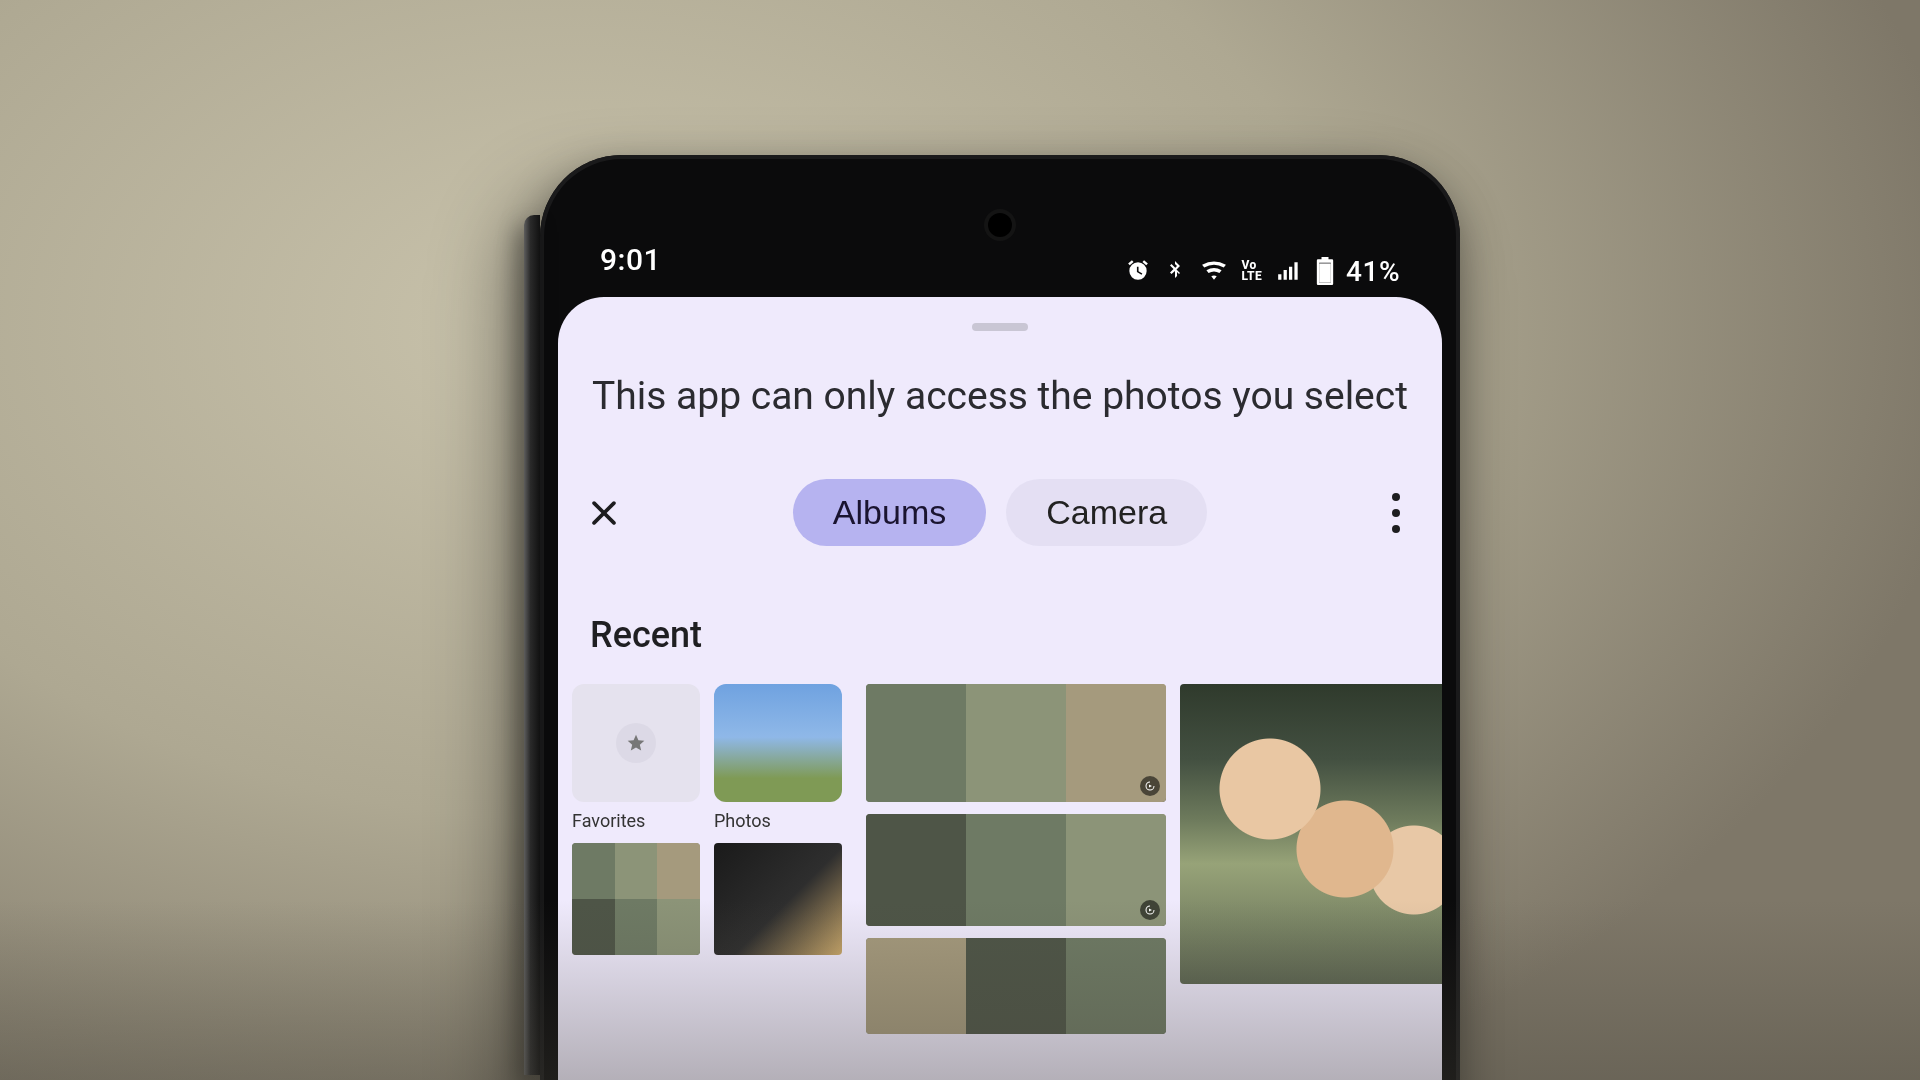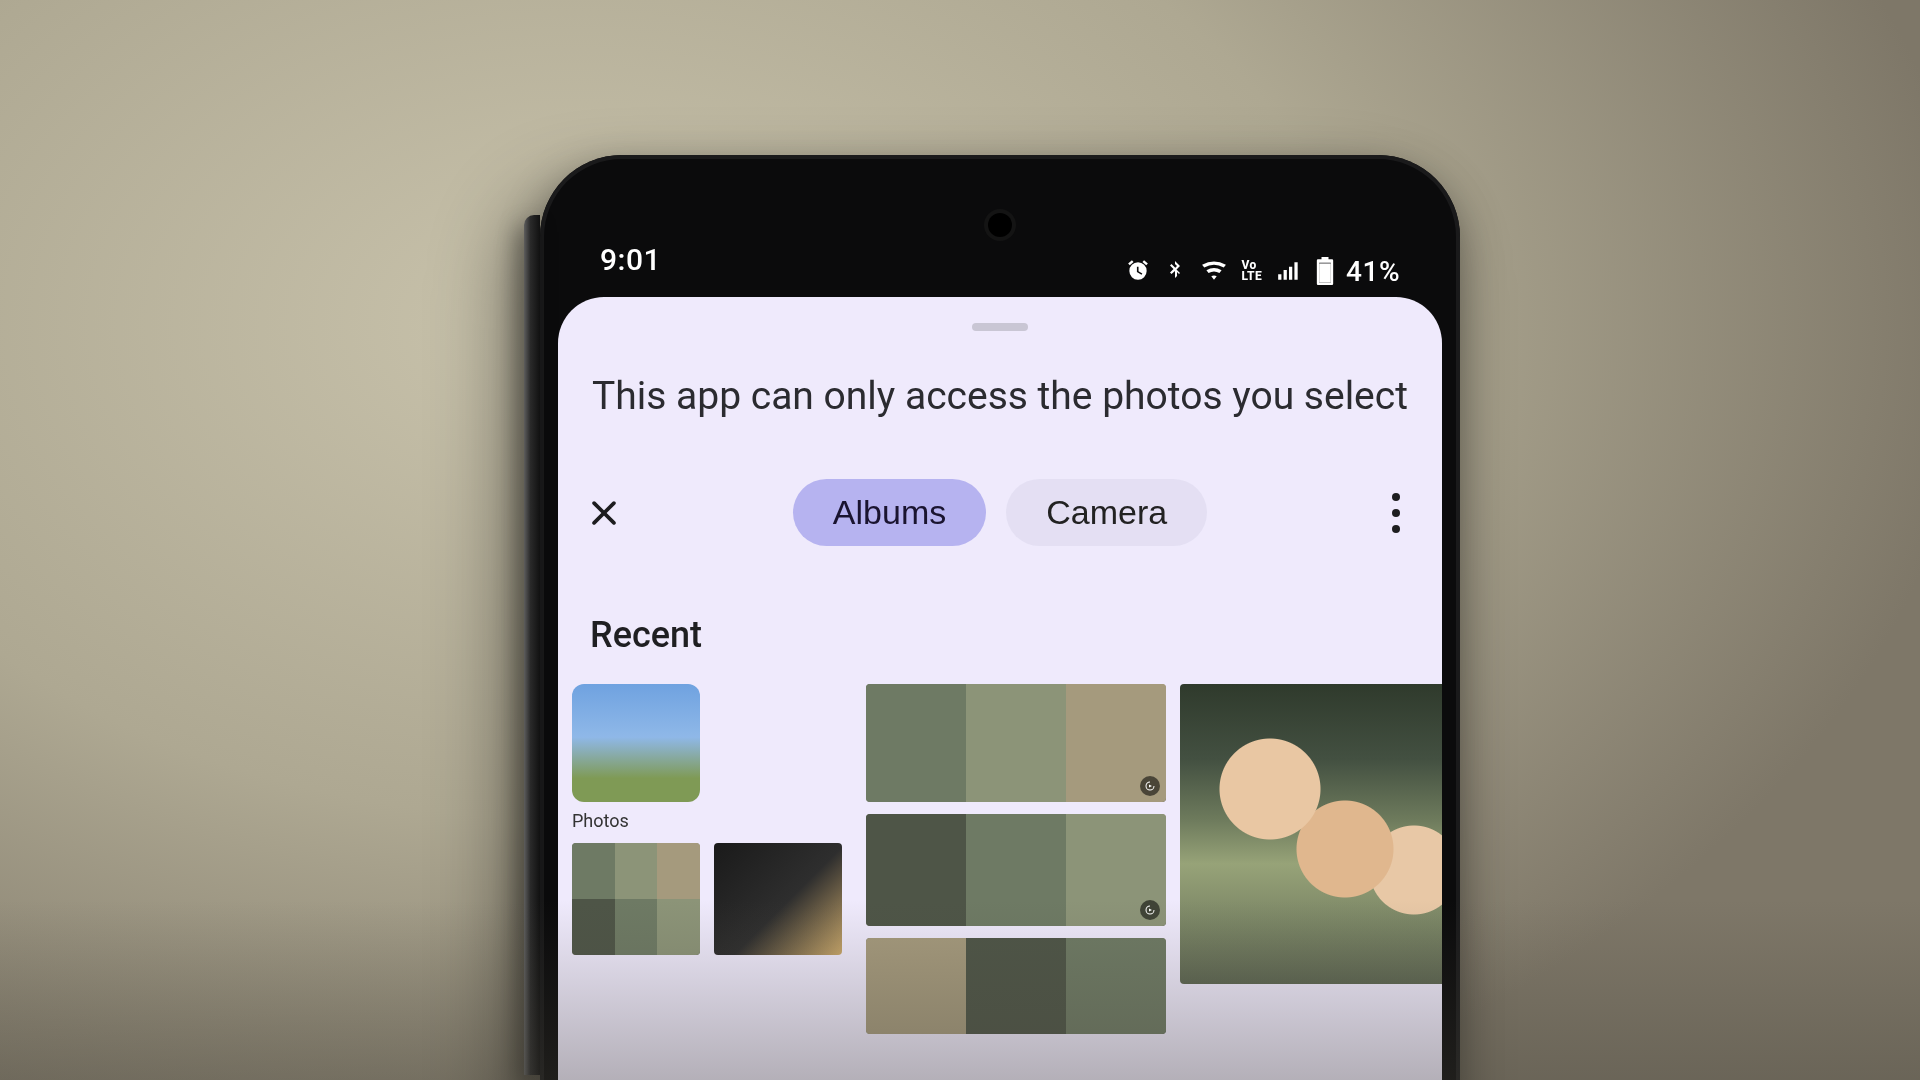--- a/index.html
+++ b/index.html
@@ -285,20 +285,30 @@
         </button>
       </div>
 
       <div class="section-title">Recent</div>
 
       <div class="grid">
 
         <div class="col" style="width:280px;">
           <div style="display:flex; gap:14px;">
             <div class="album-tile">
+              <div class="box">
+                <span class="star-circle">
+                  <svg width="20" height="20" viewBox="0 0 24 24">
+                      <path fill="#777" d="M12 17.3l-6.2 3.7 1.6-7L2 9.3l7.1-.6L12 2l2.9 6.7 7.1.6-5.4 4.7 1.6 7z"></path>
+                    </svg>
+                </span>
+              </div>
+              <div class="album-label">Favorites</div>
+            </div>
+            <div class="album-tile">
               <div class="box sky"></div>
               <div class="album-label">Photos</div>
             </div>
           </div>
 
           <div style="display:flex; gap:14px;">
             <div class="thumb people" style="width:128px;height:112px;">
               <div class="mosaic" style="grid-template-columns:repeat(3,1fr);grid-template-rows:repeat(2,1fr);">
                 <div class="cell a"></div>
                   <div class="cell b"></div>

